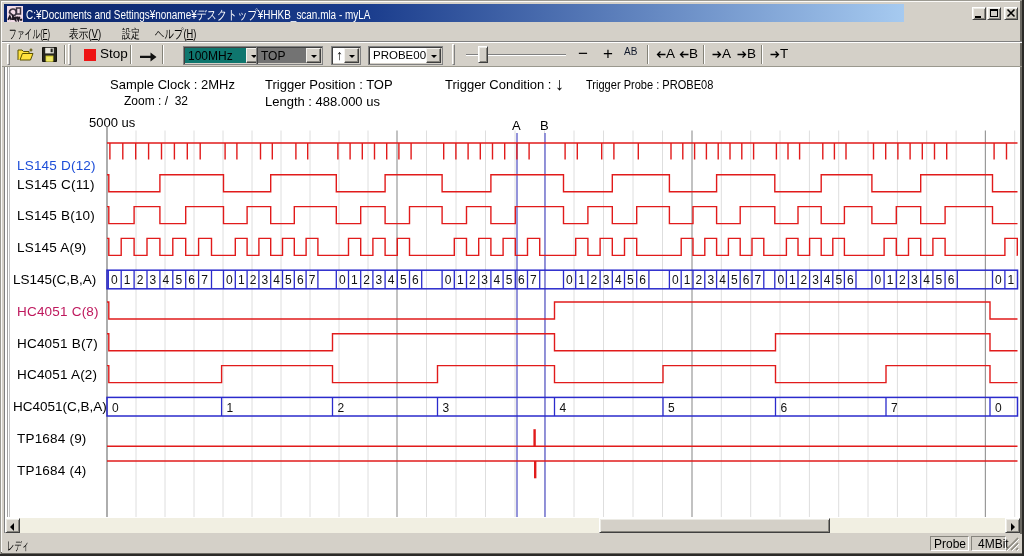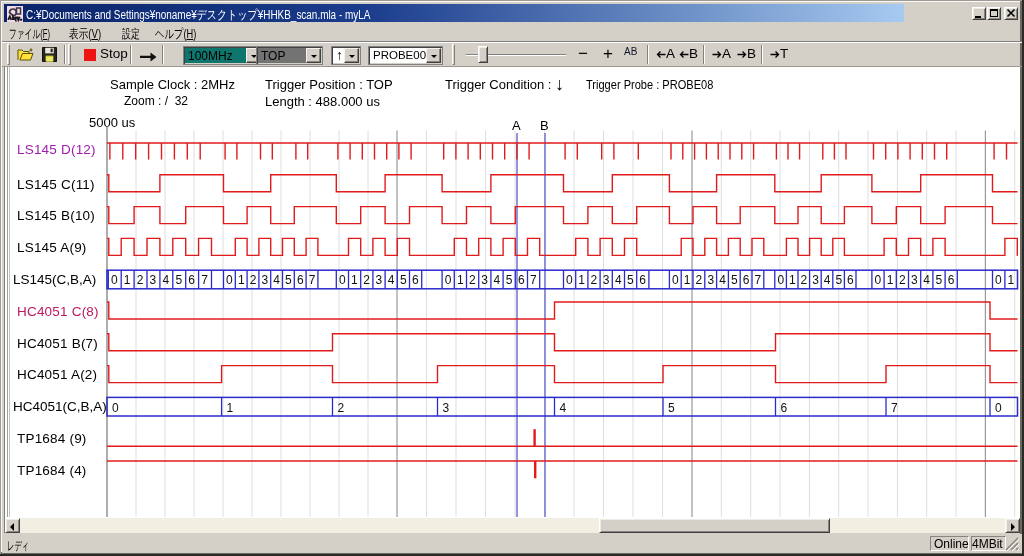--- a/index.html
+++ b/index.html
@@ -129,21 +129,21 @@
 <div class="abs" style="left:110px;top:77px;font-size:13px">Sample Clock : 2MHz</div>
 <div class="abs" style="left:265px;top:77px;font-size:13px">Trigger Position : TOP</div>
 <div class="abs" style="left:445px;top:77px;font-size:13px">Trigger Condition : <span style="font-size:18px;line-height:12px;vertical-align:-1px">↓</span></div>
 <div class="abs" style="left:586px;top:77px;font-size:13px;transform:scaleX(0.85);transform-origin:left top;white-space:nowrap">Trigger Probe : PROBE08</div>
 <div class="abs" style="left:124px;top:94px;font-size:12px">Zoom : /&nbsp;&nbsp;32</div>
 <div class="abs" style="left:265px;top:94px;font-size:13px">Length : 488.000 us</div>
 <div class="abs" style="left:89px;top:114.5px;font-size:13px">5000 us</div>
 <div class="abs" style="left:512px;top:118px;font-size:13px">A</div>
 <div class="abs" style="left:540px;top:118px;font-size:13px">B</div>
 
-<div style="position:absolute;left:17px;top:142px;font-size:13.5px;letter-spacing:0.2px;color:#a21caf;white-space:nowrap">LS145 D(12)</div>
+<div style="position:absolute;left:17px;top:158px;font-size:13.5px;letter-spacing:0.2px;color:#1d4ed8;white-space:nowrap">LS145 D(12)</div>
 <div style="position:absolute;left:17px;top:176.6px;font-size:13.5px;letter-spacing:0.2px;color:#000;white-space:nowrap">LS145 C(11)</div>
 <div style="position:absolute;left:17px;top:208.4px;font-size:13.5px;letter-spacing:0.2px;color:#000;white-space:nowrap">LS145 B(10)</div>
 <div style="position:absolute;left:17px;top:240.2px;font-size:13.5px;letter-spacing:0.2px;color:#000;white-space:nowrap">LS145 A(9)</div>
 <div style="position:absolute;left:13px;top:272.0px;font-size:13.5px;letter-spacing:0px;color:#000;white-space:nowrap">LS145(C,B,A)</div>
 <div style="position:absolute;left:17px;top:303.8px;font-size:13.5px;letter-spacing:0.2px;color:#be185d;white-space:nowrap">HC4051 C(8)</div>
 <div style="position:absolute;left:17px;top:335.6px;font-size:13.5px;letter-spacing:0.2px;color:#000;white-space:nowrap">HC4051 B(7)</div>
 <div style="position:absolute;left:17px;top:367.4px;font-size:13.5px;letter-spacing:0.2px;color:#000;white-space:nowrap">HC4051 A(2)</div>
 <div style="position:absolute;left:13px;top:399.2px;font-size:13.5px;letter-spacing:0px;color:#000;white-space:nowrap">HC4051(C,B,A)</div>
 <div style="position:absolute;left:17px;top:431.0px;font-size:13.5px;letter-spacing:0.2px;color:#000;white-space:nowrap">TP1684 (9)</div>
 <div style="position:absolute;left:17px;top:462.8px;font-size:13.5px;letter-spacing:0.2px;color:#000;white-space:nowrap">TP1684 (4)</div>
@@ -249,19 +249,19 @@
 <div class="abs" style="left:4.5px;top:518px;width:15px;height:15px;background:#d4d0c8;border:1px solid;border-color:#fff #404040 #404040 #fff;box-shadow:inset 1px 1px 0 #ecebe5, inset -1px -1px 0 #87857e">
 <div style="position:absolute;left:4px;top:3.5px;width:0;height:0;border-top:4px solid transparent;border-bottom:4px solid transparent;border-right:4px solid #000"></div>
   </div>
 <div class="abs" style="left:1004.5px;top:518px;width:15px;height:15px;background:#d4d0c8;border:1px solid;border-color:#fff #404040 #404040 #fff;box-shadow:inset 1px 1px 0 #ecebe5, inset -1px -1px 0 #87857e">
 <div style="position:absolute;left:5px;top:3.5px;width:0;height:0;border-top:4px solid transparent;border-bottom:4px solid transparent;border-left:4px solid #000"></div>
   </div>
 <div class="abs" style="left:599px;top:518px;width:231px;height:15px;background:#d4d0c8;border:1px solid;border-color:#fff #404040 #404040 #fff;box-shadow:inset 1px 1px 0 #ecebe5, inset -1px -1px 0 #87857e"></div>
 
 <div class="abs" style="left:2px;top:534px;width:1020px;height:18.5px;background:#d4d0c8">
 <div style="position:absolute;left:5px;top:3.5px;font-size:12.5px;transform:scaleX(0.58);transform-origin:left top;white-space:nowrap">レディ</div>
-<div style="position:absolute;left:928px;top:2px;width:39px;height:15px;border:1px solid;border-color:#87857e #fff #fff #87857e;font-size:12px;padding-left:3px">Online</div>
-<div style="position:absolute;left:969px;top:2px;width:35px;height:15px;border:1px solid;border-color:#87857e #fff #fff #87857e;font-size:12px;padding-left:0">4MBit</div>
+<div style="position:absolute;left:928px;top:2px;width:39px;height:15px;border:1px solid;border-color:#87857e #fff #fff #87857e;font-size:12px;padding-left:3px">Probe</div>
+<div style="position:absolute;left:969px;top:2px;width:35px;height:15px;border:1px solid;border-color:#87857e #fff #fff #87857e;font-size:12px;padding-left:6px">4MBit</div>
 <svg width="15" height="15" viewBox="0 0 15 15" style="position:absolute;right:3px;bottom:2px">
 <path d="M14 2 L2 14 M14 7 L7 14 M14 12 L12 14" stroke="#8d8a80" stroke-width="1.6"></path>
 <path d="M15 3 L3 15 M15 8 L8 15 M15 13 L13 15" stroke="#fff" stroke-width="1"></path>
 </svg>
 </div>
 
 </body></html>

